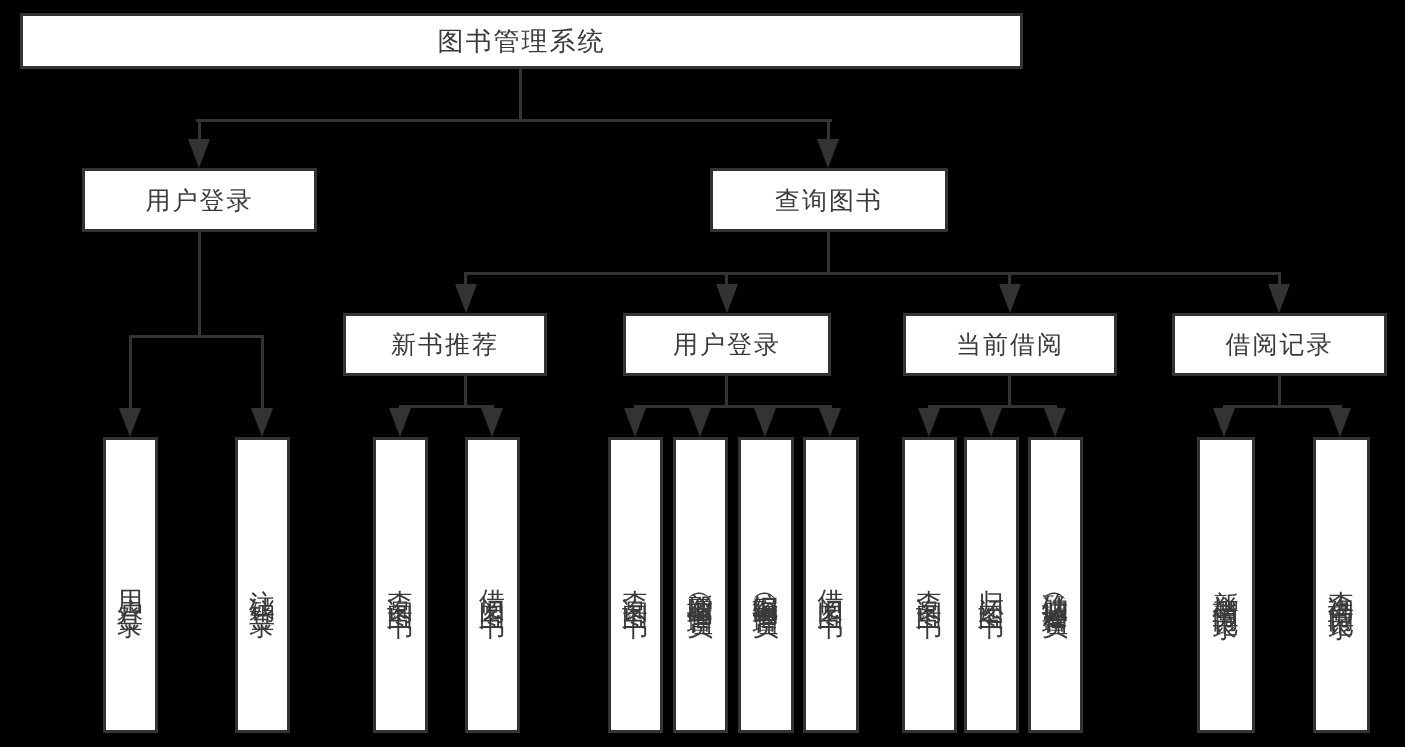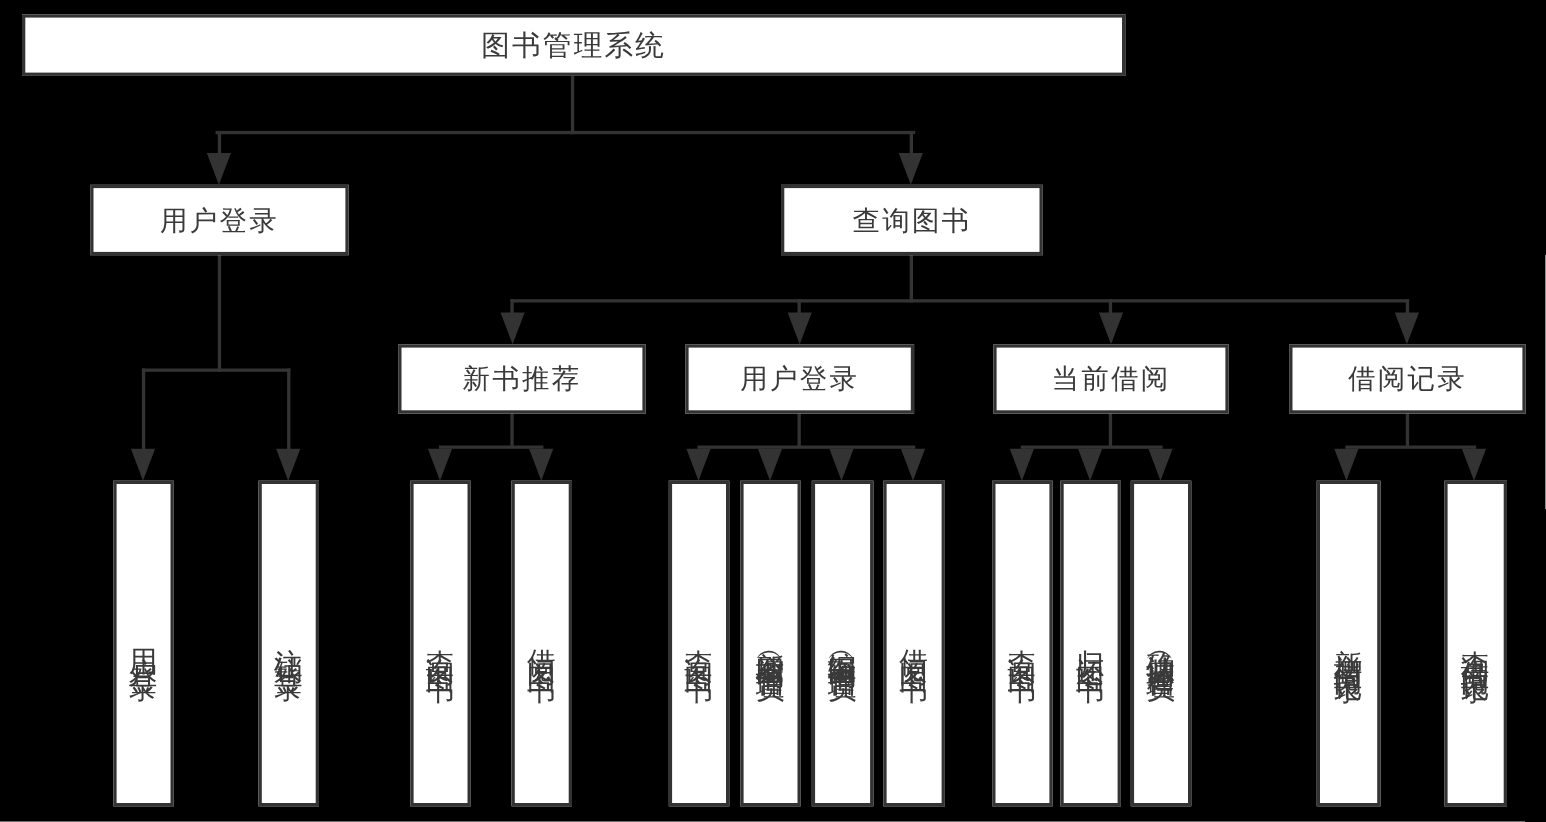--- a/index.html
+++ b/index.html
@@ -122,21 +122,21 @@
     <span>图书管理系统</span>
   </div>
 
   <div class="box" style="left:82px; top:168px; width:235px; height:64px;">
     <span>用户登录</span>
   </div>
   <div class="box" style="left:710px; top:168px; width:238px; height:64px;">
     <span>查询图书</span>
   </div>
 
-  <div class="box" style="left:362px; top:313px; width:225px; height:63px;">
+  <div class="box" style="left:343px; top:313px; width:204px; height:63px;">
     <span>新书推荐</span>
   </div>
   <div class="box" style="left:623px; top:313px; width:208px; height:63px;">
     <span>用户登录</span>
   </div>
   <div class="box" style="left:903px; top:313px; width:214px; height:63px;">
     <span>当前借阅</span>
   </div>
   <div class="box" style="left:1172px; top:313px; width:215px; height:63px;">
     <span>借阅记录</span>

